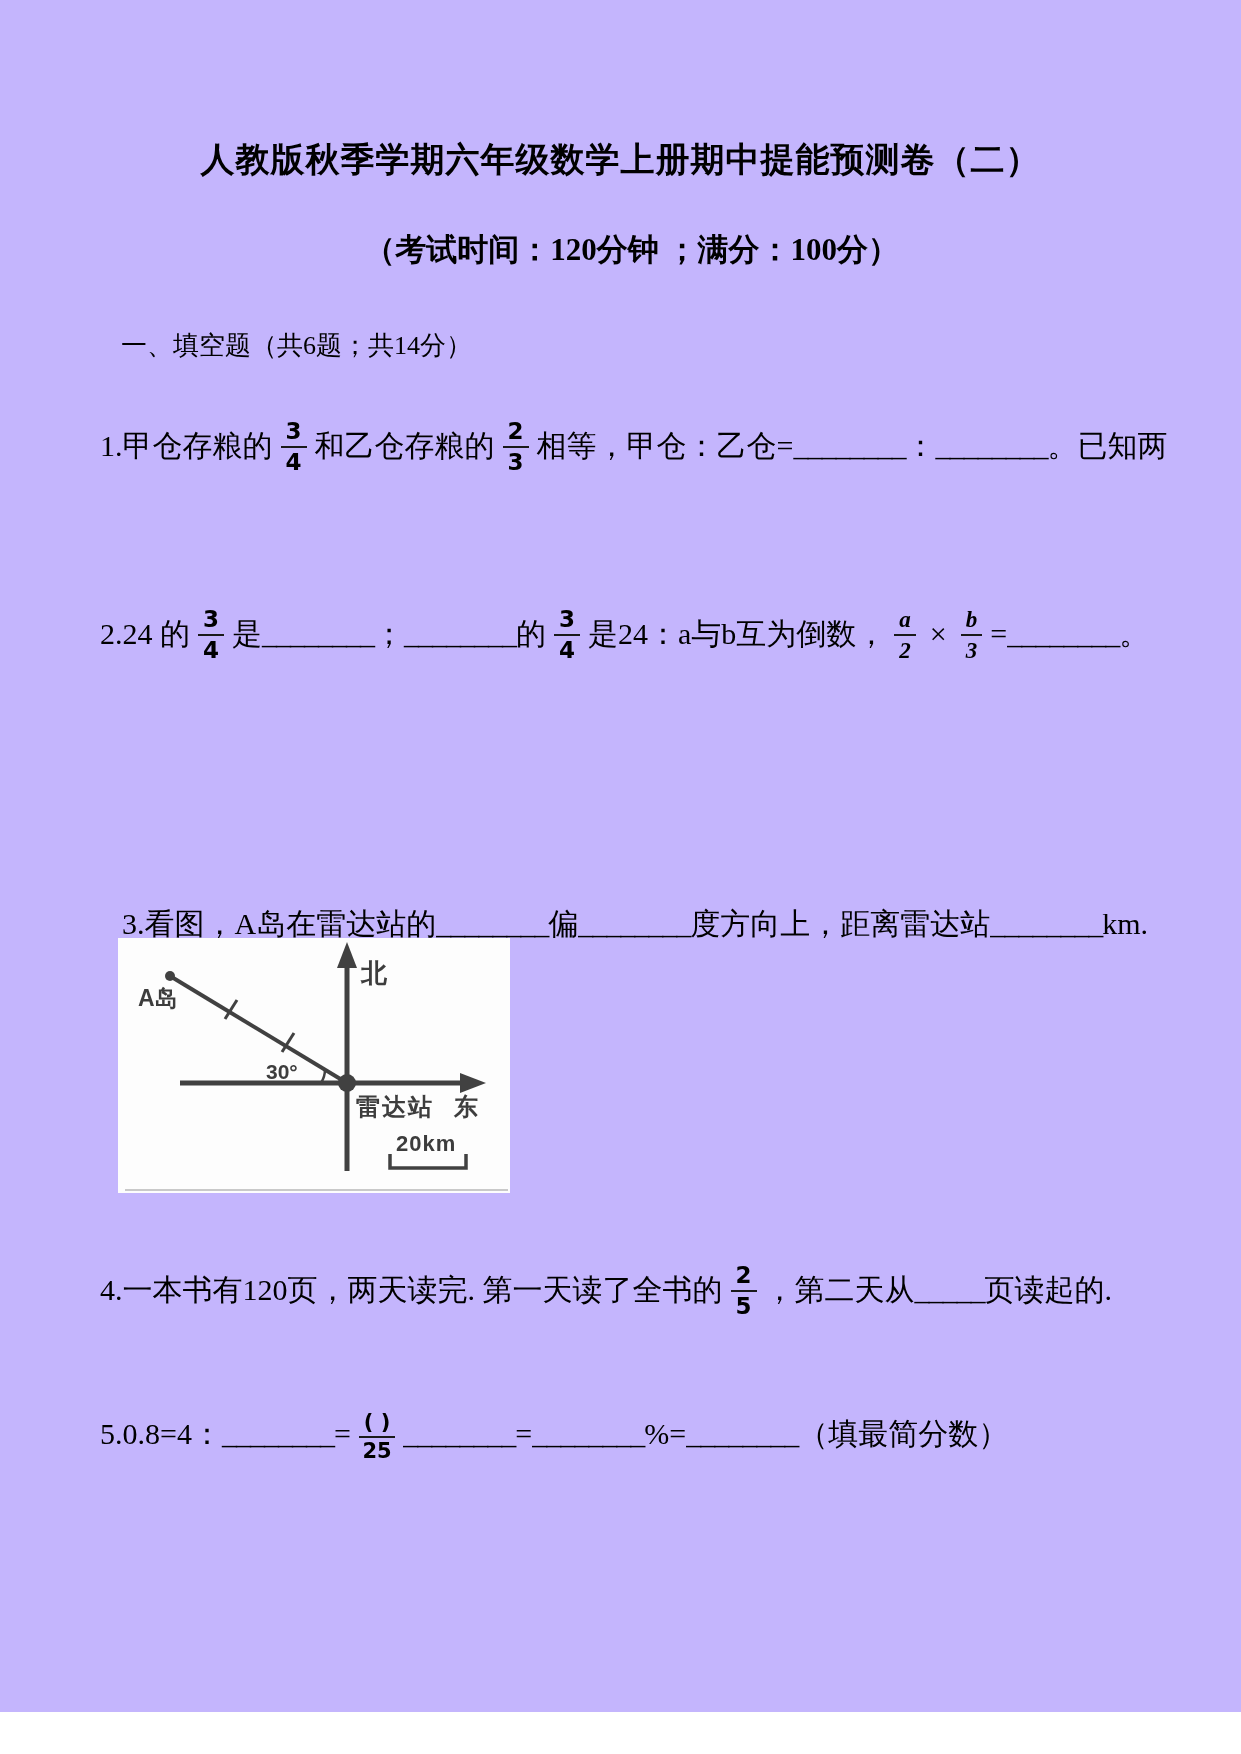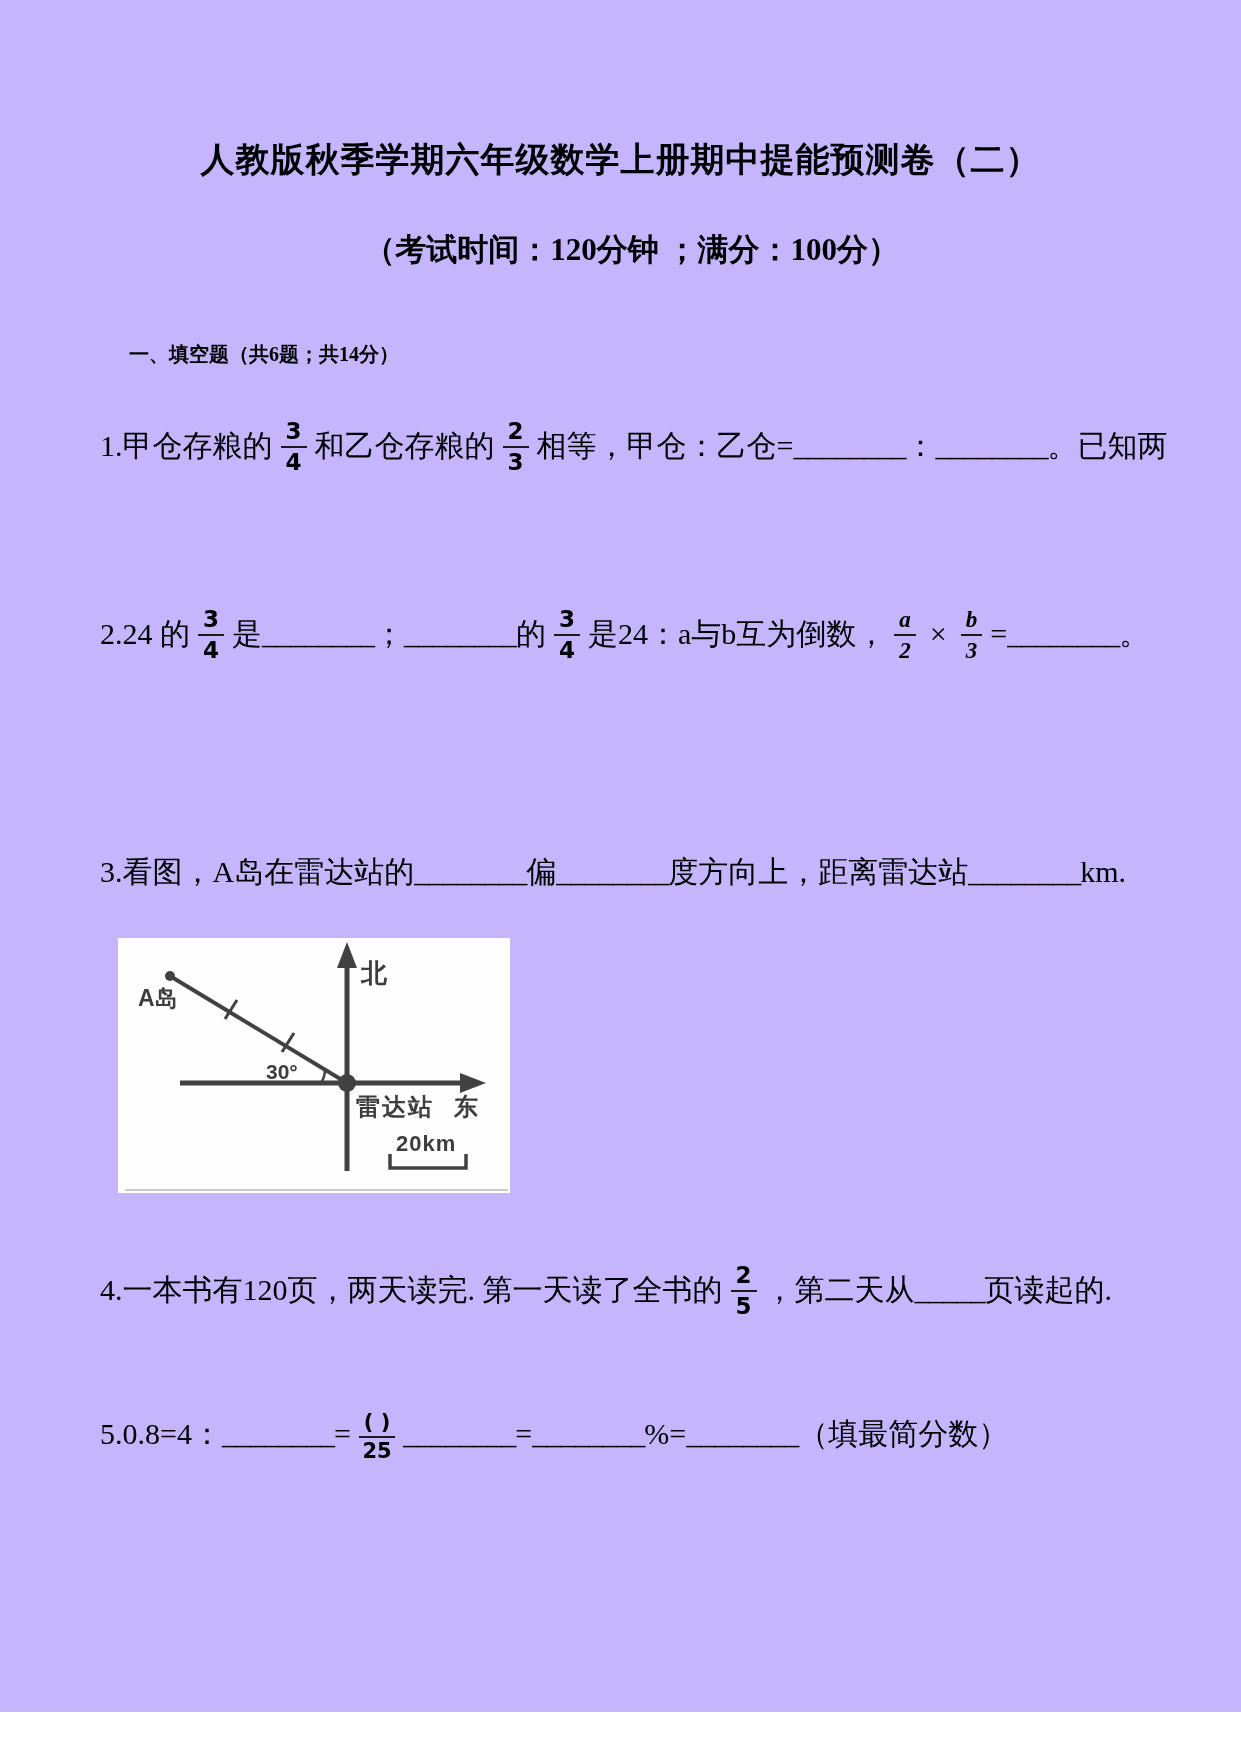--- a/index.html
+++ b/index.html
@@ -16,30 +16,30 @@
     text-align:center; font-weight:bold; font-size:34px; line-height:44px;
     letter-spacing:1px; margin:0;
   }
   .subtitle {
     position:absolute; top:218px; left:0; width:1241px;
     text-align:center; font-weight:bold; font-size:31px; line-height:42px;
     margin:11px;
   }
   .section-heading {
     position:absolute; top:318px; left:113px;
-    font-weight:bold; font-size:20px; line-height:40px; margin:16px;
+    font-weight:normal; font-size:26px; line-height:40px; margin:8px;
   }
   .qline {
     position:absolute; left:100px; width:1060px;
     font-size:30px; line-height:95px; white-space:nowrap;
   }
   .q1a { top:398px; }
   .q1b { top:492px; }
   .q2  { top:586px; }
-  .q3  { top:824px; }
+  .q3  { top:876px;margin-left:22px; }
   .q4  { top:1242px; }
   .q5  { top:1386px; }
   .blank { letter-spacing:-1px; }
   .frac {
     display:inline-block; text-align:center; vertical-align:-14px;
     line-height:1; margin:0 8px; font-size:23px; font-weight:bold;
     font-family:"DejaVu Sans","Liberation Sans",sans-serif;
   }
   .frac .fn { display:block; padding:0 5px 3px; border-bottom:2px solid #1a1a1a; }
   .frac .fd { display:block; padding-top:3px; }

